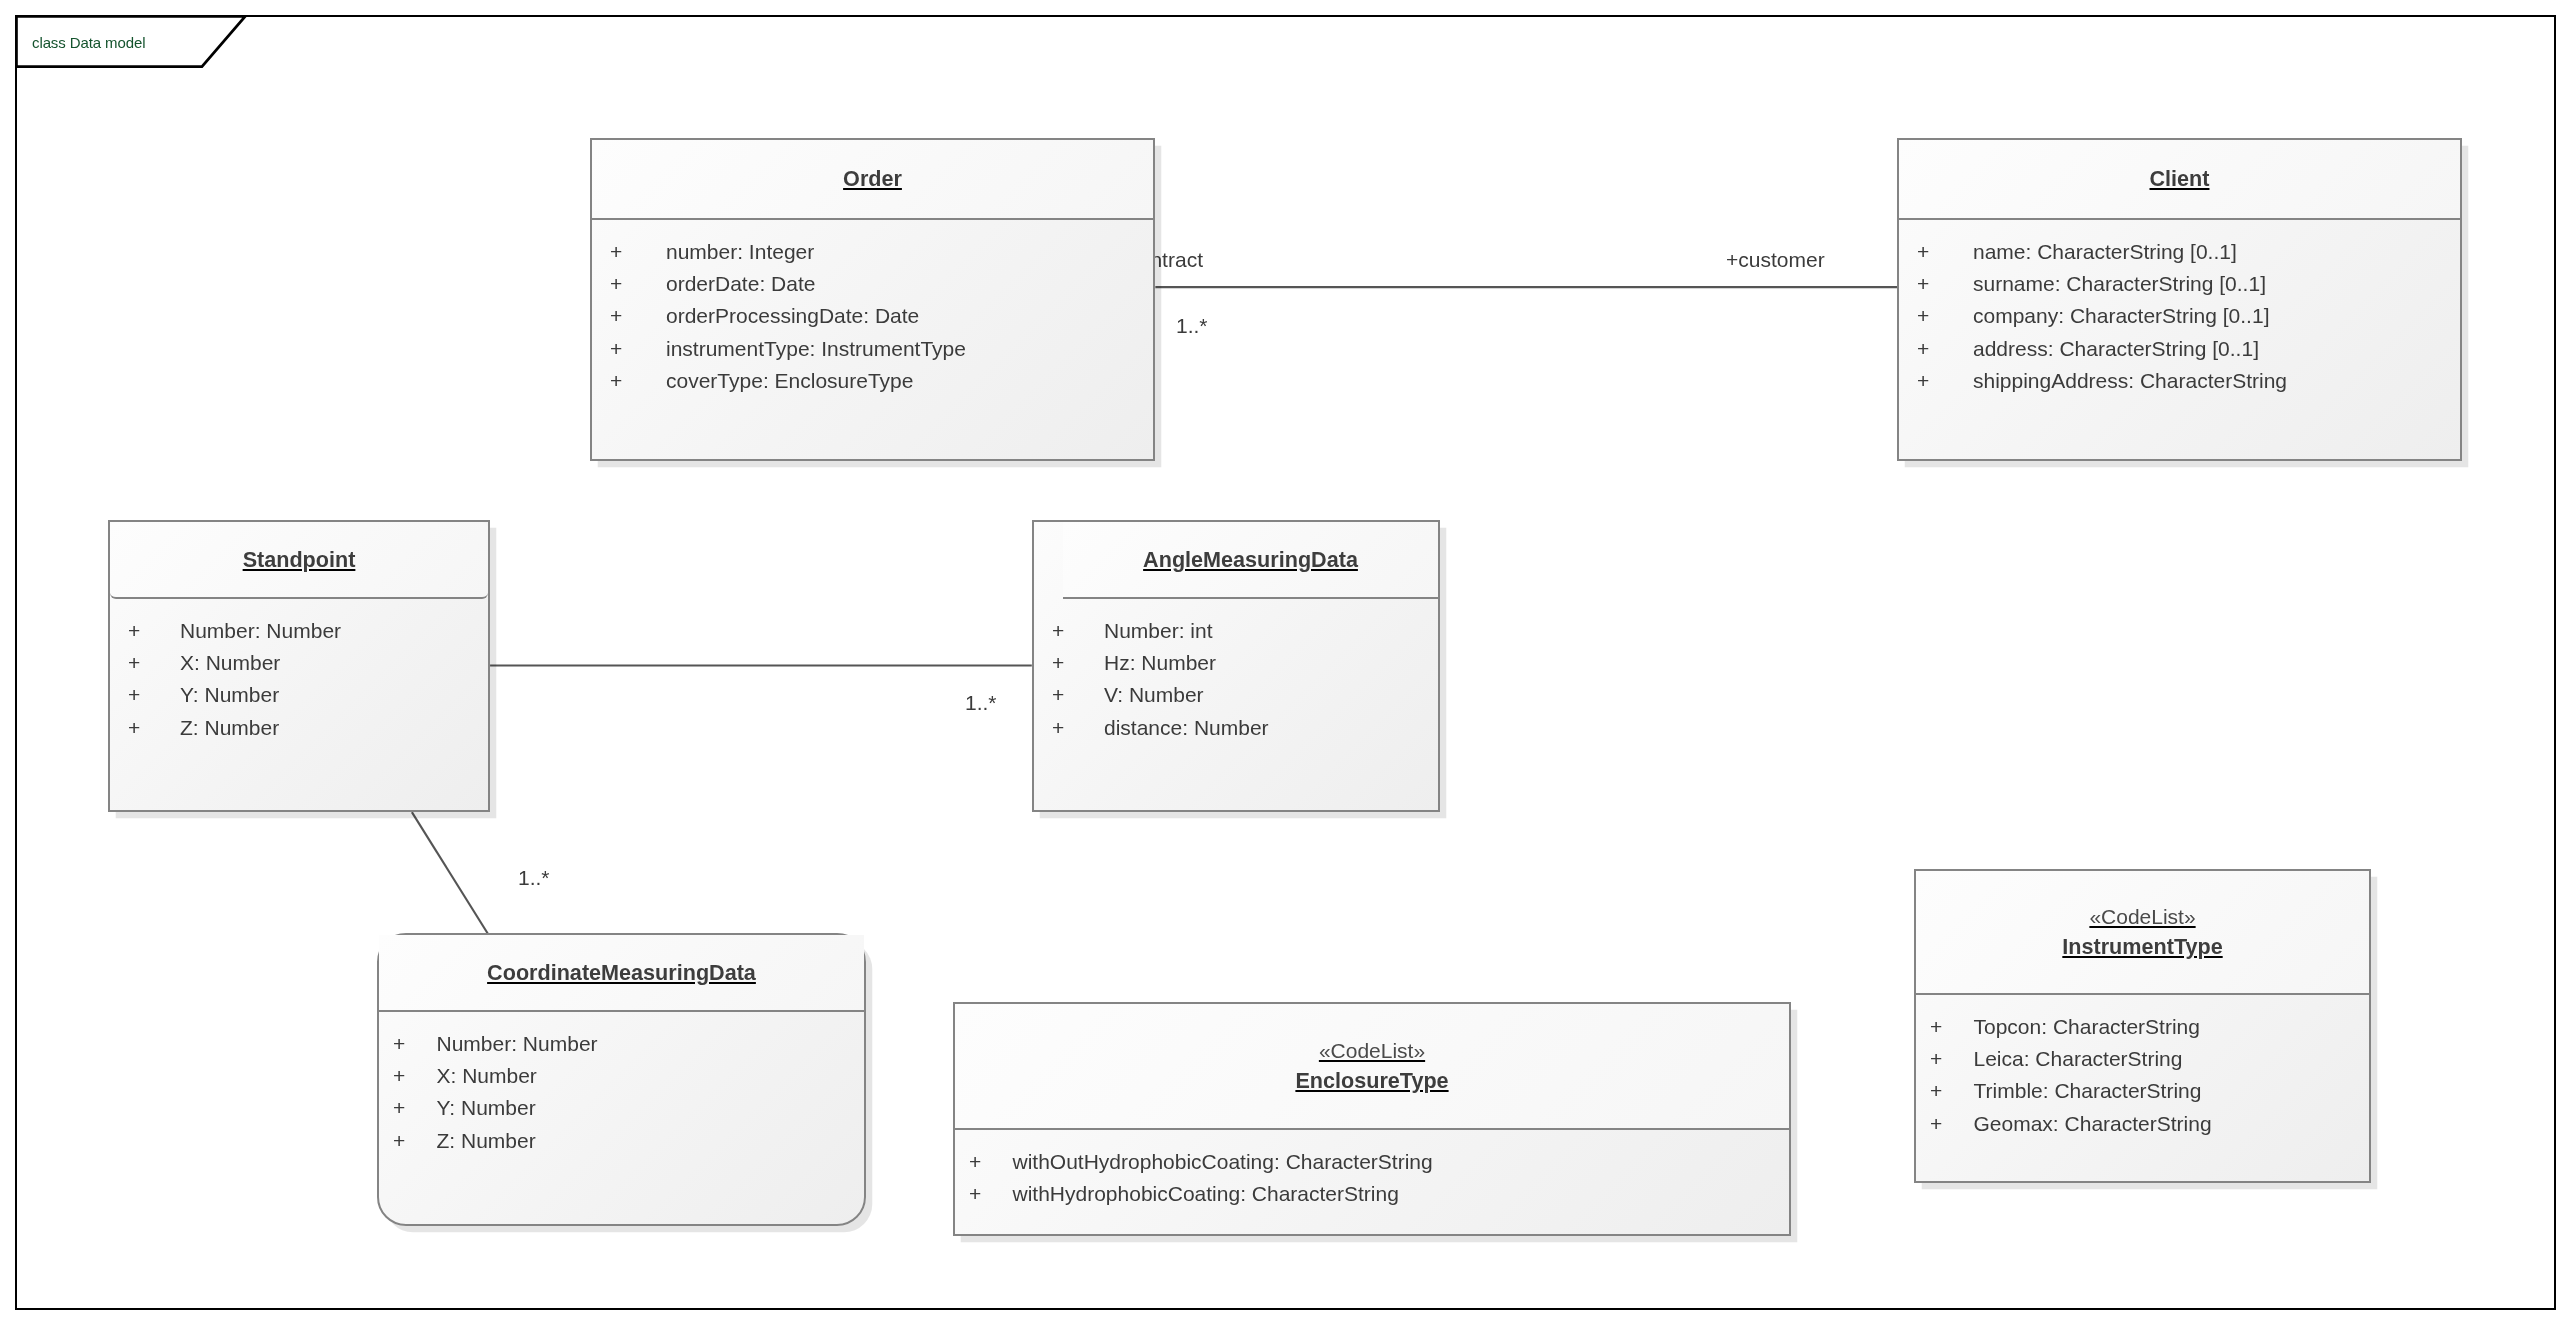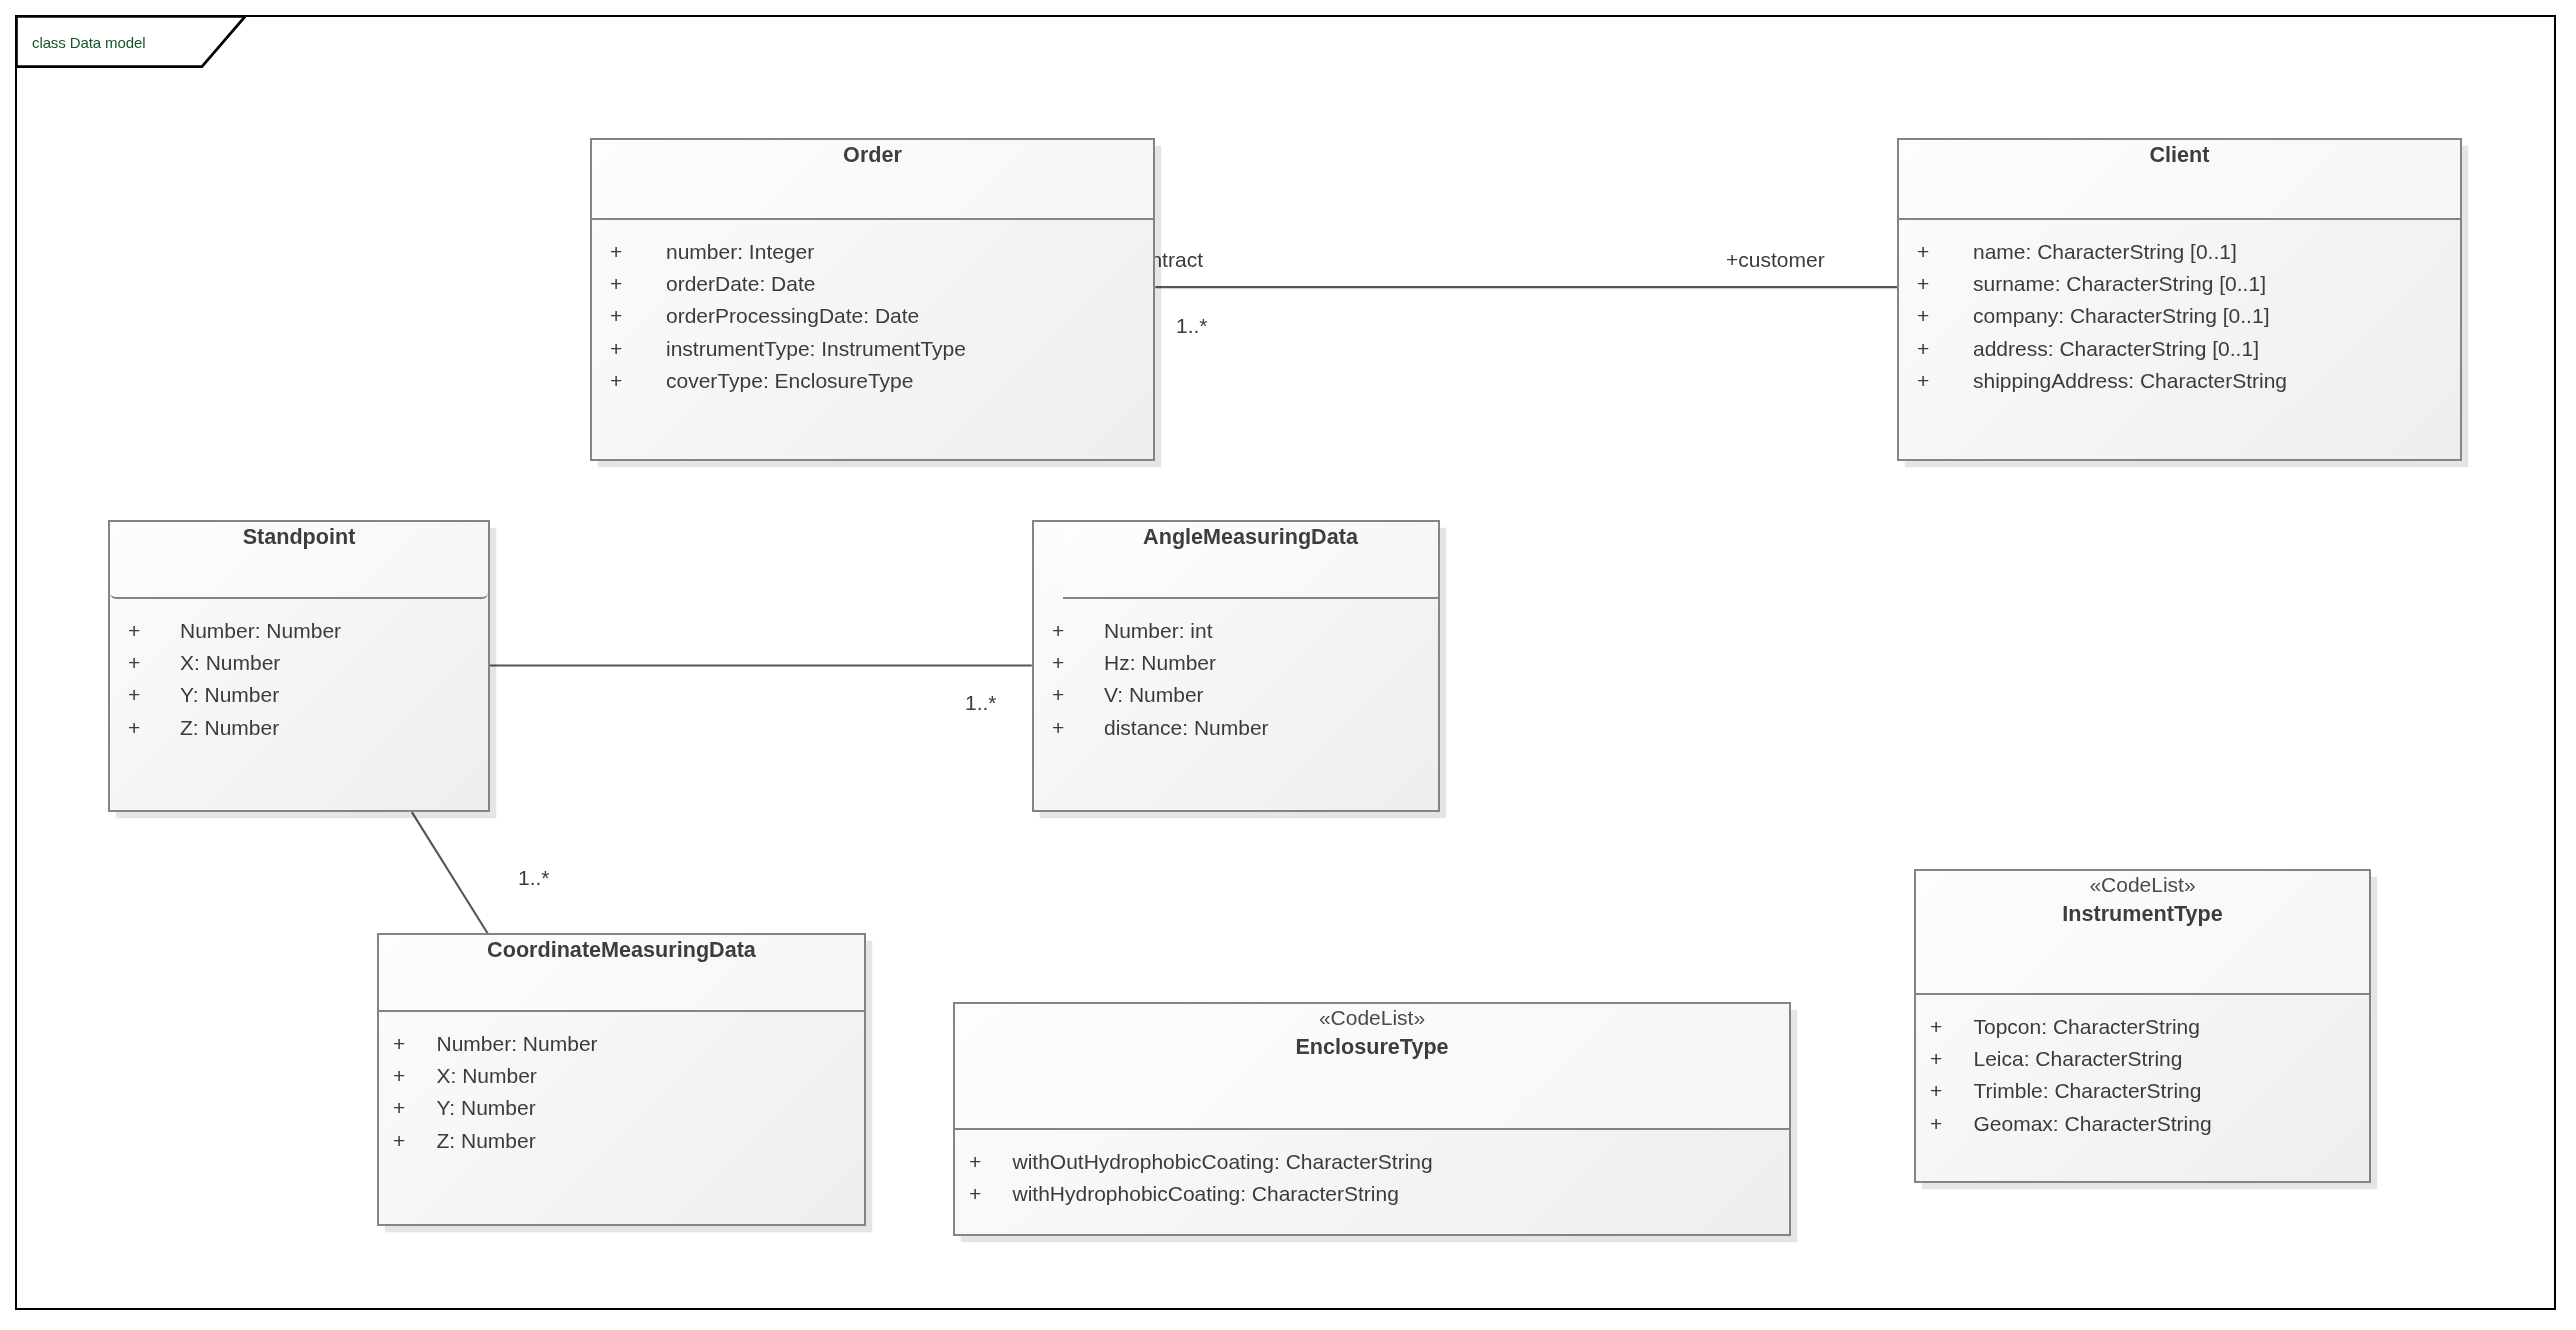--- a/index.html
+++ b/index.html
@@ -72,22 +72,23 @@
     border: 2.1px solid #848484;
     background: linear-gradient(135deg, #fcfcfc 0%, #f4f4f4 55%, #eeeeee 100%);
     box-shadow: 7px 7px 0 -0.7px rgba(0,0,0,0.10);
   }
   .uml-header {
     box-sizing: border-box;
     border-bottom: 2.1px solid #848484;
     display: flex;
     flex-direction: column;
     align-items: center;
-    justify-content: flex-start;
+    justify-content: center;
     background: linear-gradient(135deg, #fdfdfd 0%, #f6f6f6 100%);
+    text-decoration: underline;
   }
   .uml-stereotype {
     font-size: 21px;
     color: #4a4a4a;
     line-height: 1.35;
     white-space: nowrap;
   }
   .uml-title {
     font-size: 21.6px;
     font-weight: bold;
@@ -253,21 +254,21 @@
         <span class="attr-vis">+</span>
         <span class="attr-text">V: Number</span>
       </div>
       <div class="uml-attr">
         <span class="attr-vis">+</span>
         <span class="attr-text">distance: Number</span>
       </div>
     </div>
   </div>
 
-  <div class="uml-class" style="left:377px; top:933px; width:489px; height:293px;">
+  <div class="uml-class" style="left:377px; top:933px; width:489px; height:293px;border-radius:29px;">
     <div class="uml-header" style="height:77px;">
       <div class="uml-title">CoordinateMeasuringData</div>
     </div>
     <div class="uml-attrs pad-c">
       <div class="uml-attr">
         <span class="attr-vis">+</span>
         <span class="attr-text">Number: Number</span>
       </div>
       <div class="uml-attr">
         <span class="attr-vis">+</span>

